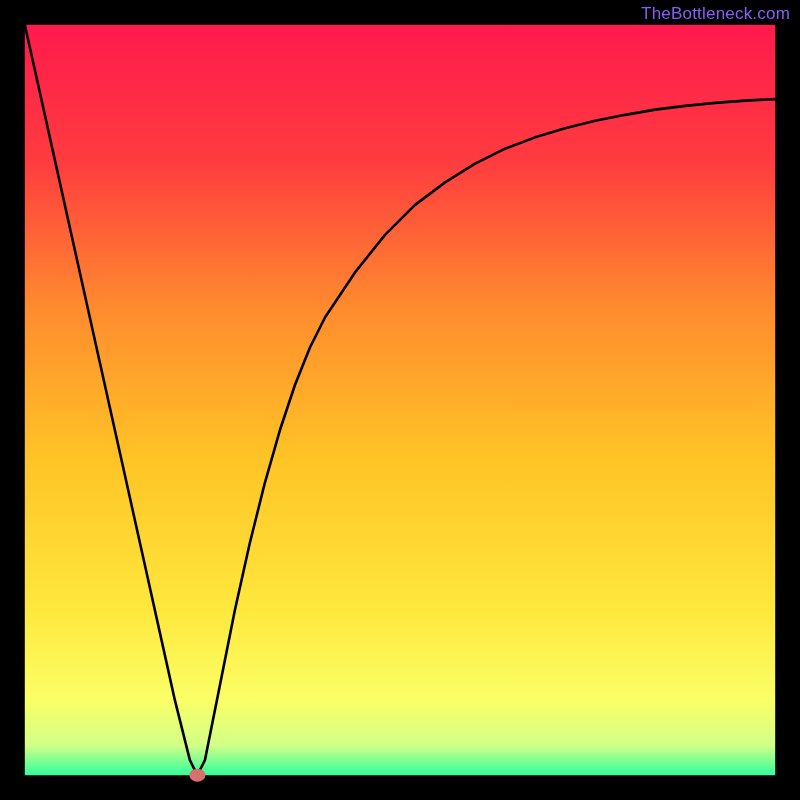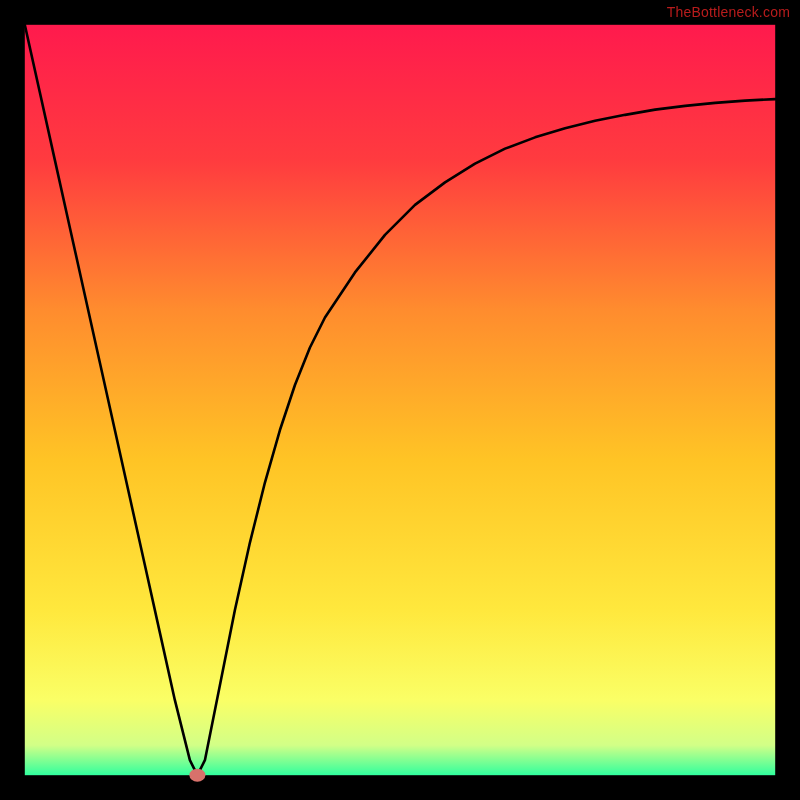--- a/index.html
+++ b/index.html
@@ -13,22 +13,22 @@
     height: 800px;
   }
   svg {
     display: block;
   }
   .watermark {
     position: absolute;
     top: 4px;
     right: 10px;
     font-family: Arial, sans-serif;
-    font-size: 14px;
-    color: #b91c1c;
+    font-size: 17px;
+    color: #8b5cf6;
     font-weight: 500;
     letter-spacing: 0.2px;
   }
 </style>
 </head>
 <body>
 
 <div class="chart-container">
   <svg id="chart-svg" width="800" height="800" viewBox="0 0 800 800">
       <defs>

